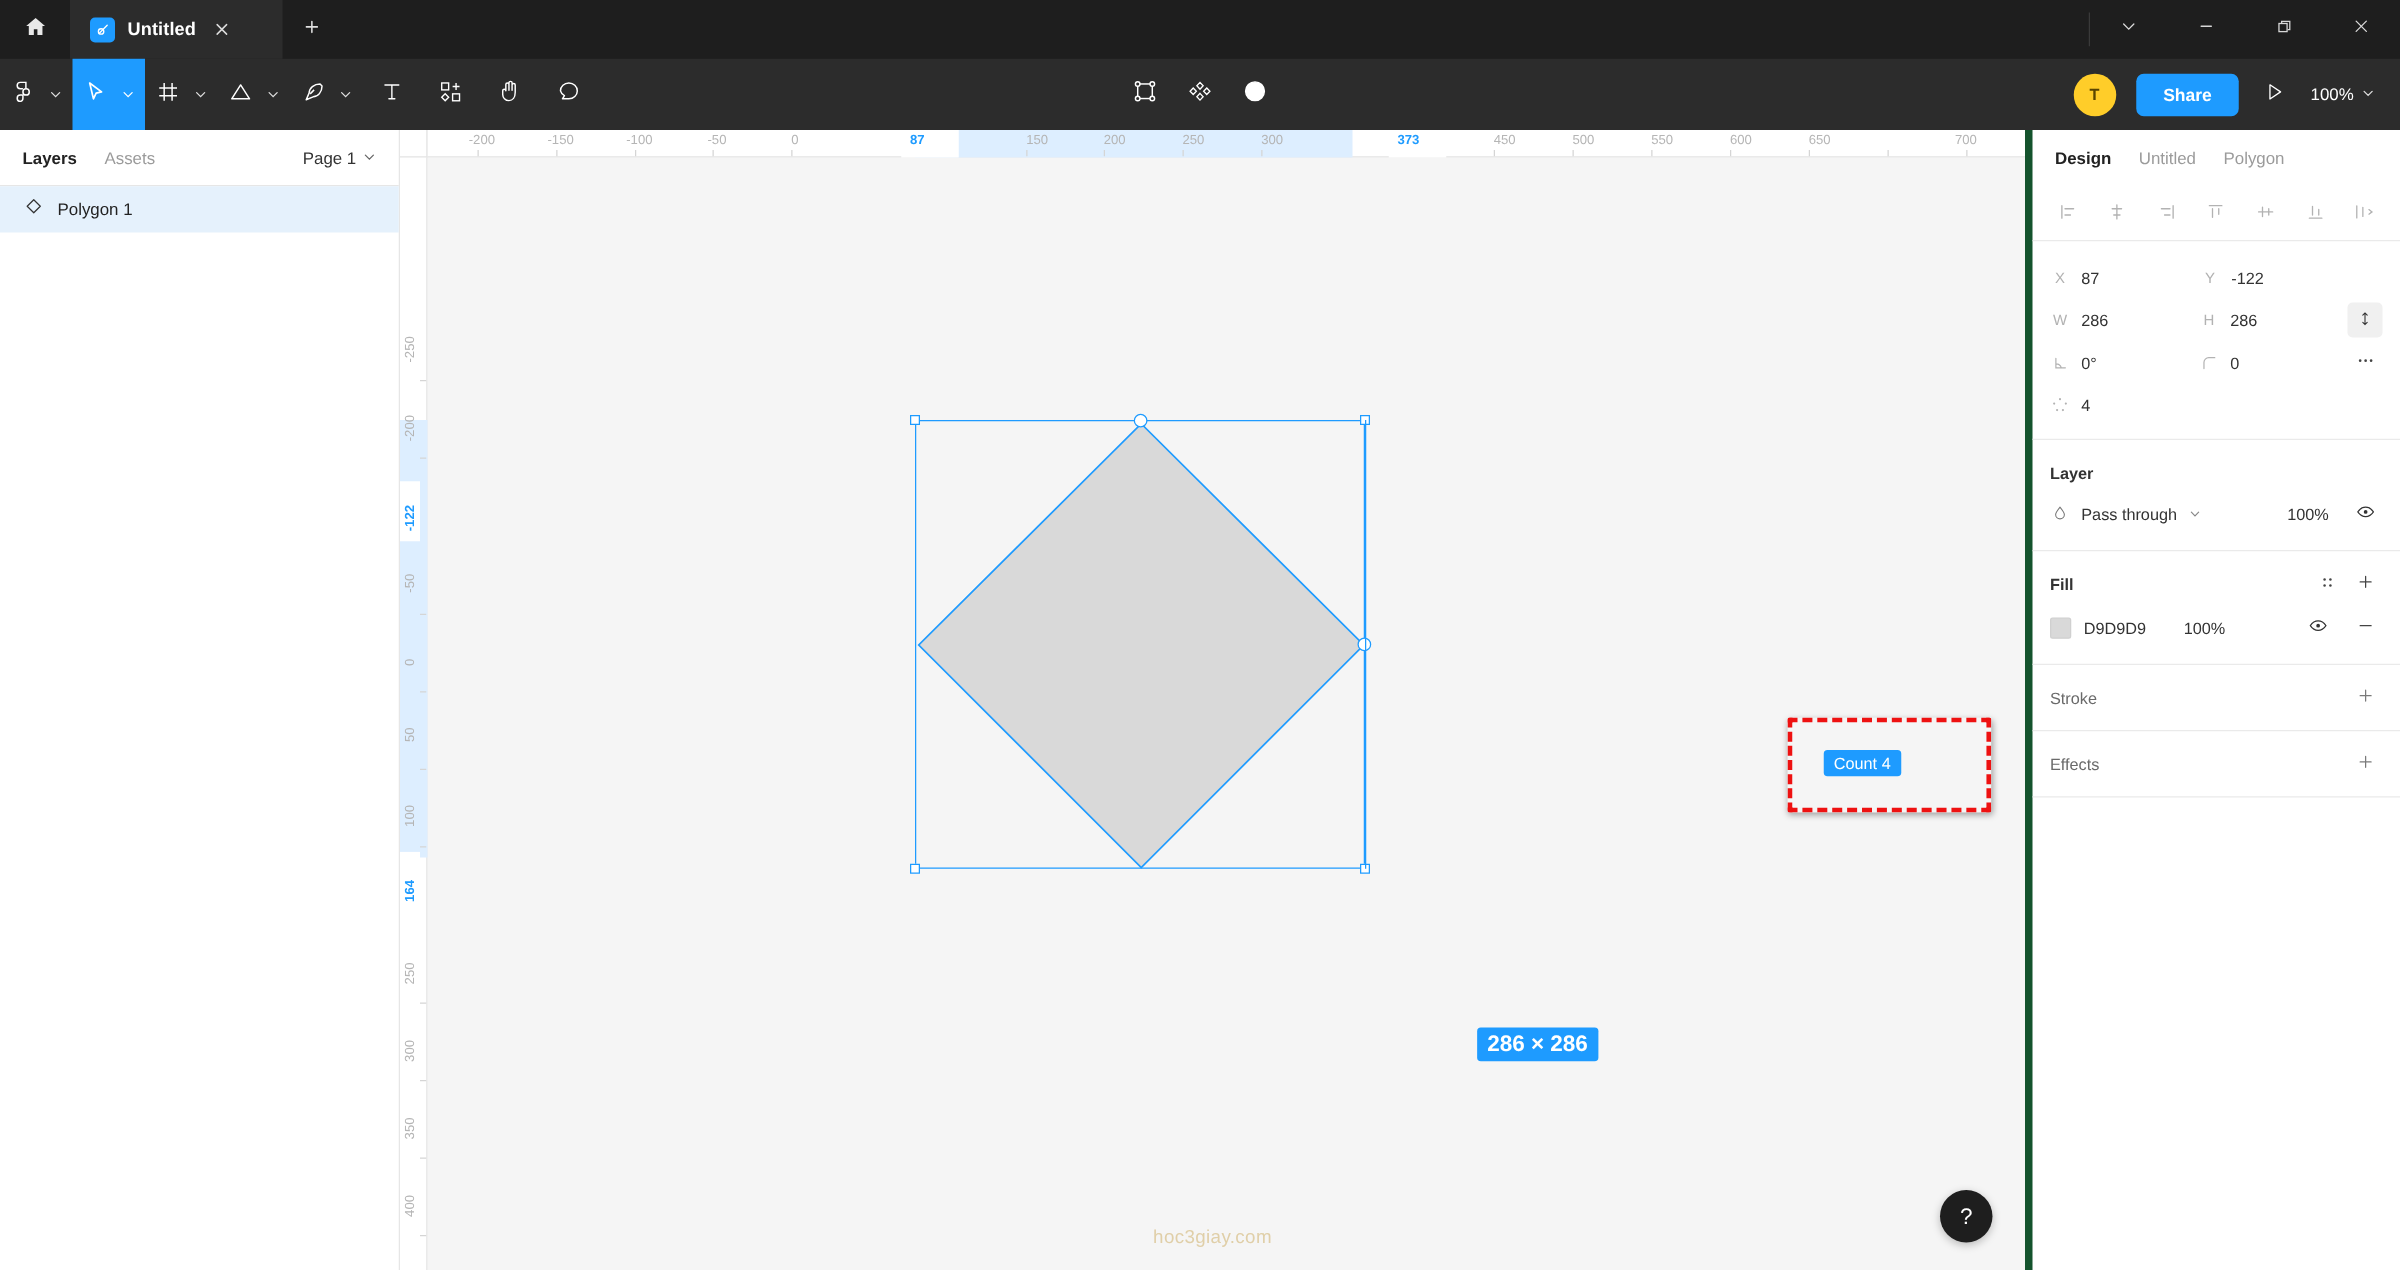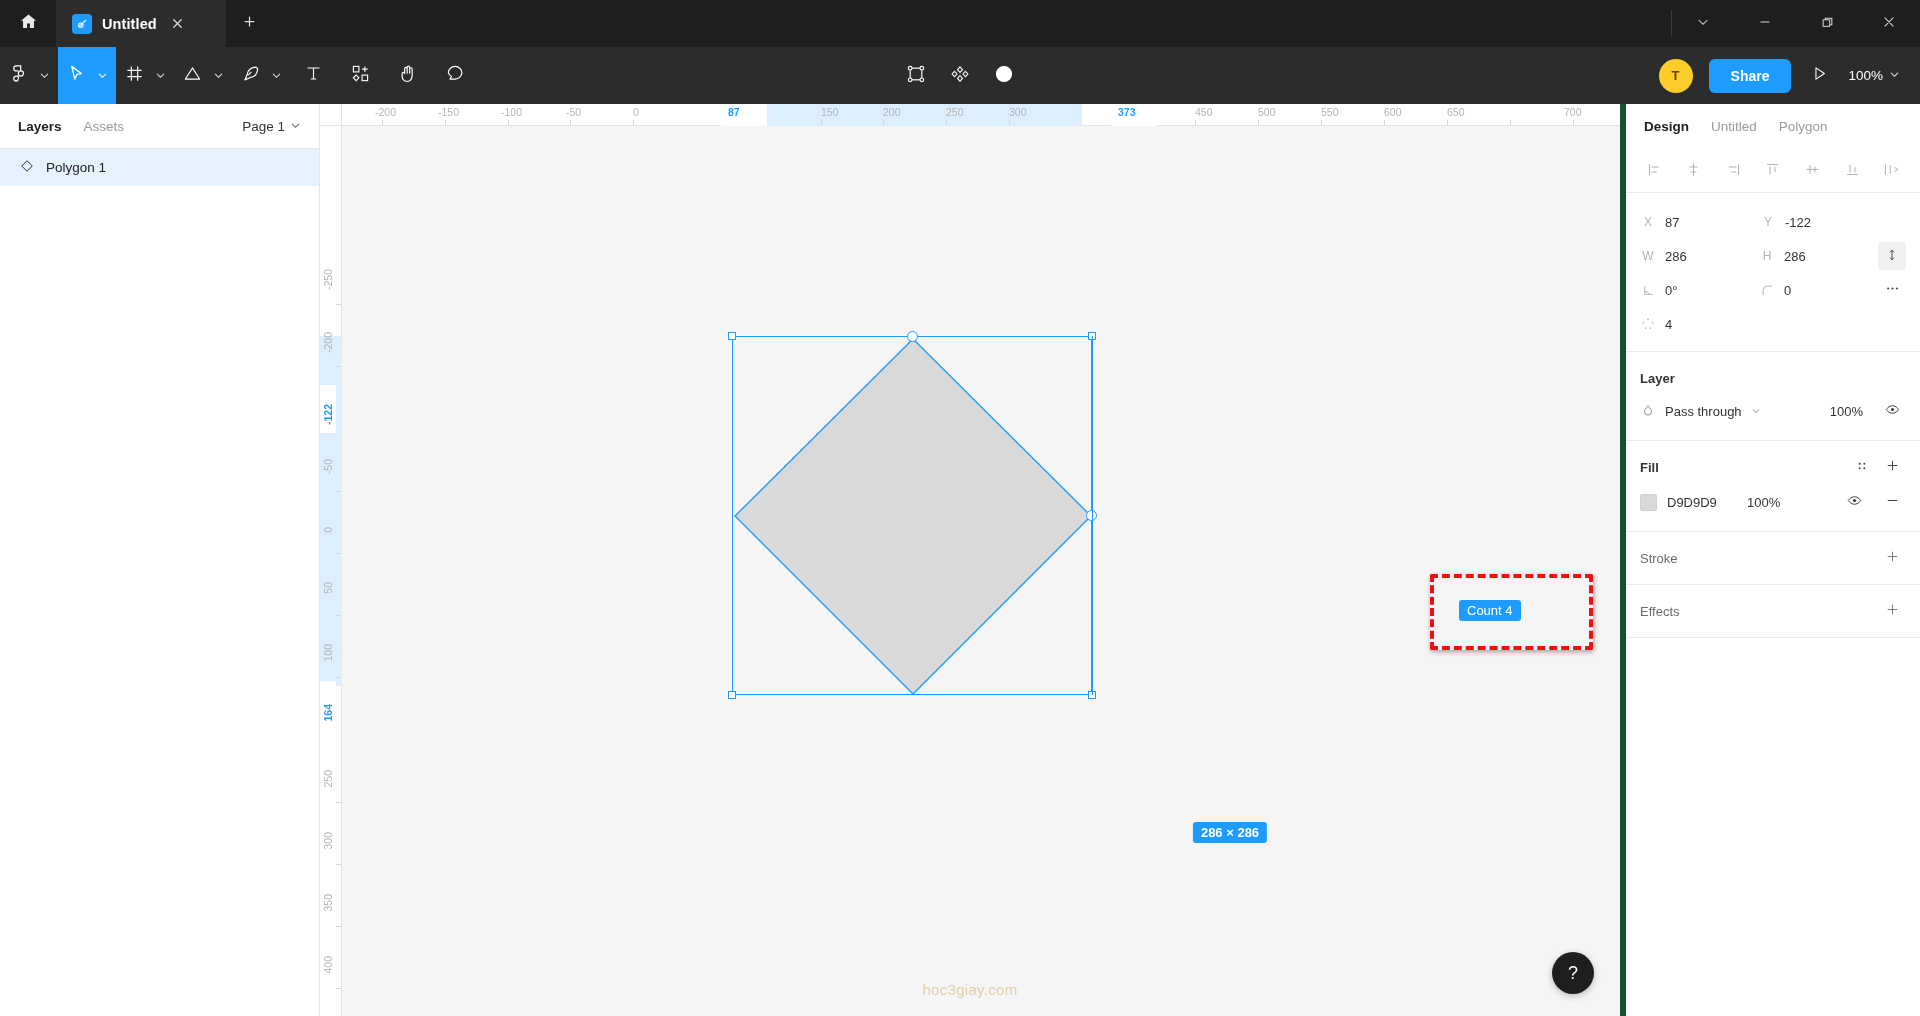--- a/index.html
+++ b/index.html
@@ -136,21 +136,21 @@
   
   .sel-box {
     position: absolute; border: 1.4px solid #1e9bff;
   }
   .handle {
     position: absolute; width: 8px; height: 8px; background: #fff;
     border: 1.4px solid #1e9bff; box-sizing: border-box;
   }
   .handle.round { border-radius: 50%; width: 11px; height: 11px; }
   .size-badge {
-    position: absolute; background: #1e9bff; color: #fff; font-size: 13px;
+    position: absolute; background: #1e9bff; color: #fff; font-size: 18px;
     font-weight: 700; padding: 3px 8px; border-radius: 3px; white-space: nowrap;
   }
   .count-badge {
     position: absolute; background: #1e9bff; color: #fff; font-size: 13px;
     padding: 3px 8px; border-radius: 3px; white-space: nowrap; z-index: 12;
   }
   .annot-rect {
     position: absolute; border: 4px dashed #ee1111; border-radius: 2px; z-index: 10;
     box-shadow: 1px 2px 5px rgba(0,0,0,.35);
   }

